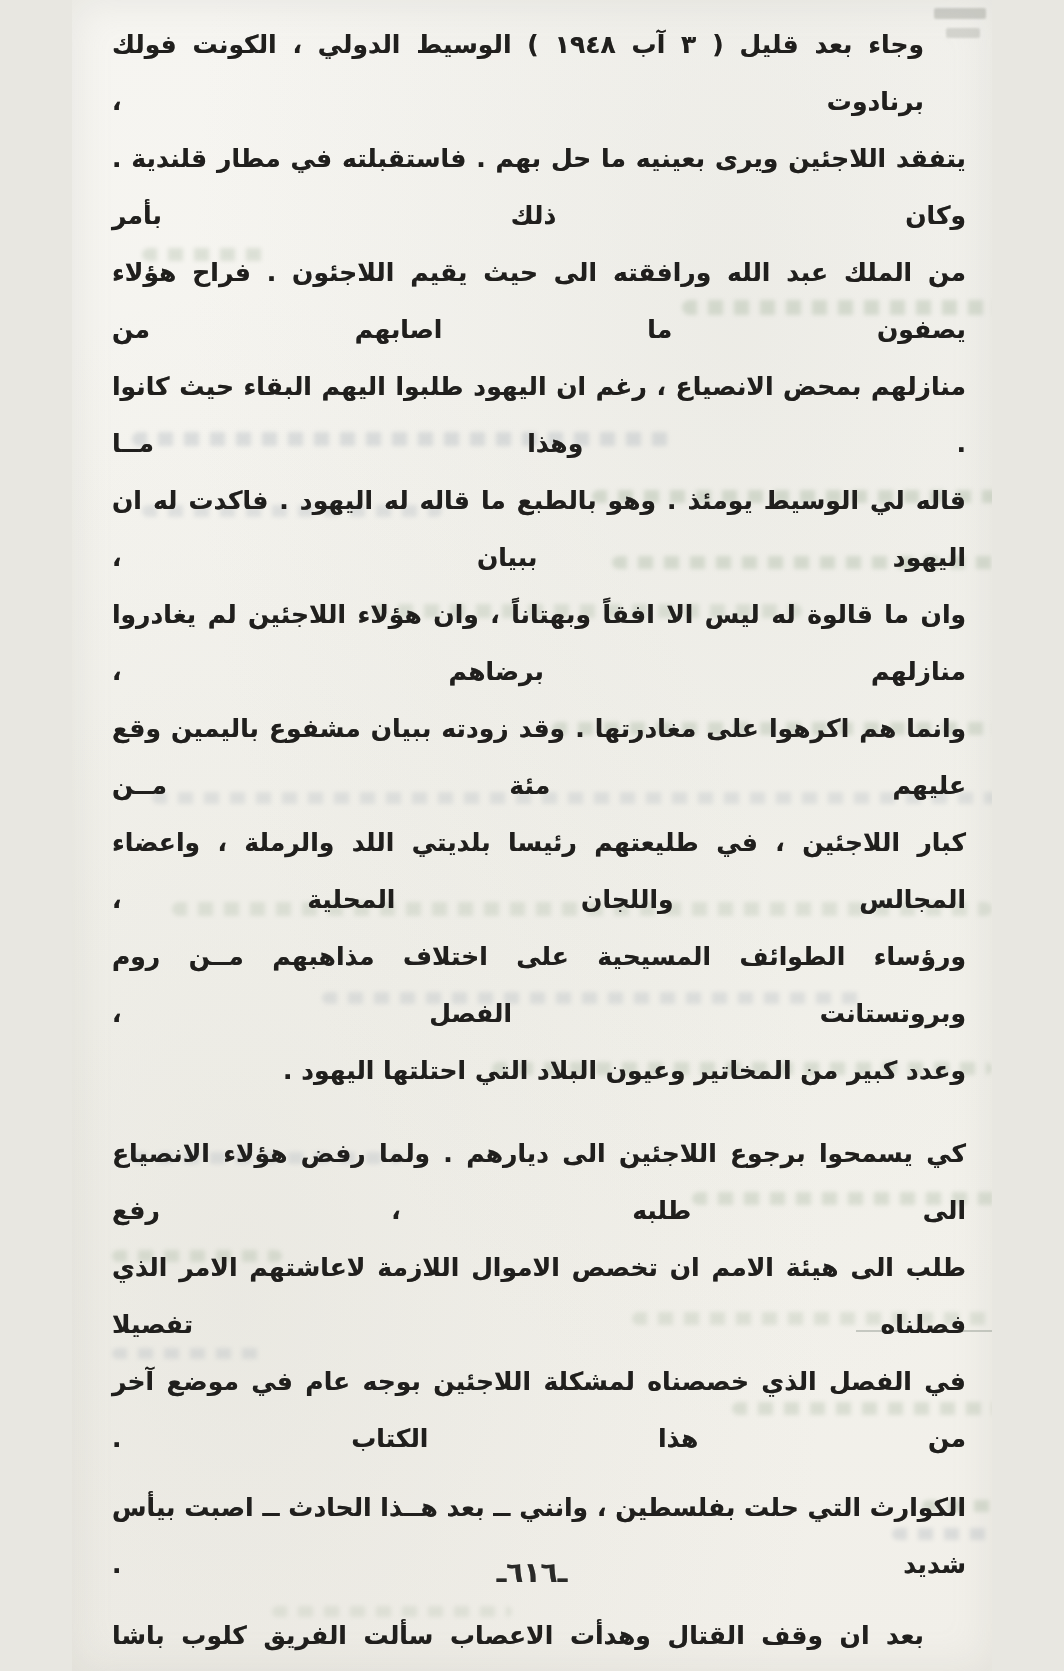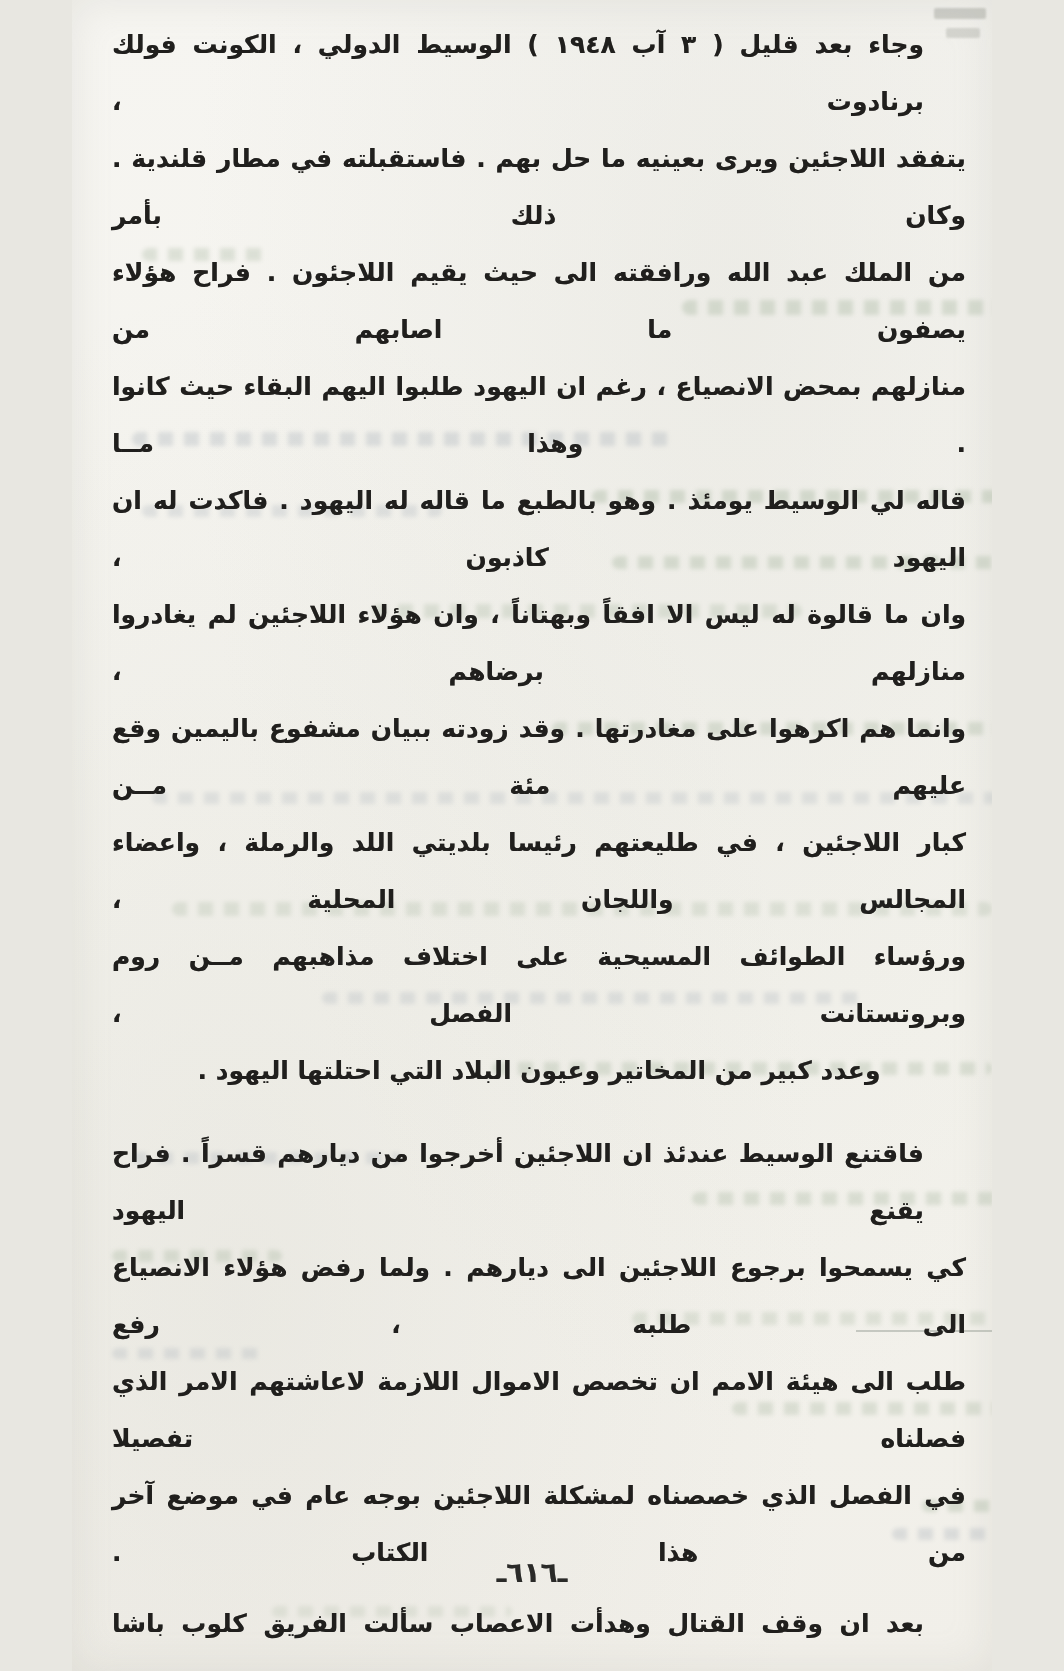--- a/index.html
+++ b/index.html
@@ -35,21 +35,21 @@
   
   .text-col{
     position:absolute;top:16px;right:26px;left:40px;
     direction:rtl;
     color:#201f1d;
   }
   .line{
     font-size:25px;
     font-weight:700;
     line-height:57px;
-    text-align:center;
+    text-align:right;
     letter-spacing:.2px;
     text-shadow:0 0 .4px rgba(30,30,28,.55);
   }
   .j{text-align:justify;text-align-last:justify;}
   .ind{padding-right:42px;}
   .m26{margin-top:26px;}
   .m12{margin-top:12px;}
   .m14{margin-top:14px;}
   .pagenum{
     position:absolute;top:1556px;left:0;right:0;
@@ -91,36 +91,36 @@
   <div class="corner" style="right:6px;top:8px;width:52px;height:11px;opacity:.28"></div>
   <div class="corner" style="right:12px;top:28px;width:34px;height:10px;opacity:.22"></div>
 
   <div class="text-col">
 
     <div class="para">
       <div class="line j ind">وجاء بعد قليل ( ٣ آب ١٩٤٨ ) الوسيط الدولي ، الكونت فولك برنادوت ،</div>
       <div class="line j">يتفقد اللاجئين ويرى بعينيه ما حل بهم . فاستقبلته في مطار قلندية . وكان ذلك بأمر</div>
       <div class="line j">من الملك عبد الله ورافقته الى حيث يقيم اللاجئون . فراح هؤلاء يصفون ما اصابهم من</div>
       <div class="line j">منازلهم بمحض الانصياع ، رغم ان اليهود طلبوا اليهم البقاء حيث كانوا . وهذا مــا</div>
-      <div class="line j">قاله لي الوسيط يومئذ . وهو بالطبع ما قاله له اليهود . فاكدت له ان اليهود كاذبون ،</div>
+      <div class="line j">قاله لي الوسيط يومئذ . وهو بالطبع ما قاله له اليهود . فاكدت له ان اليهود ببيان ،</div>
       <div class="line j">وان ما قالوة له ليس الا افقاً وبهتاناً ، وان هؤلاء اللاجئين لم يغادروا منازلهم برضاهم ،</div>
       <div class="line j">وانما هم اكرهوا على مغادرتها . وقد زودته ببيان مشفوع باليمين وقع عليهم مئة مــن</div>
       <div class="line j">كبار اللاجئين ، في طليعتهم رئيسا بلديتي اللد والرملة ، واعضاء المجالس واللجان المحلية ،</div>
       <div class="line j">ورؤساء الطوائف المسيحية على اختلاف مذاهبهم مــن روم وبروتستانت الفصل ،</div>
       <div class="line">وعدد كبير من المخاتير وعيون البلاد التي احتلتها اليهود .</div>
     </div>
 
     <div class="para m26">
-      <div class="line j ind">فاقتنع الوسيط عندئذ ان اللاجئين أخرجوا من ديارهم قسراً . فراح يقنع اليهود</div>
       <div class="line j">كي يسمحوا برجوع اللاجئين الى ديارهم . ولما رفض هؤلاء الانصياع الى طلبه ، رفع</div>
       <div class="line j">طلب الى هيئة الامم ان تخصص الاموال اللازمة لاعاشتهم الامر الذي فصلناه تفصيلا</div>
       <div class="line j">في الفصل الذي خصصناه لمشكلة اللاجئين بوجه عام في موضع آخر من هذا الكتاب .</div>
     </div>
 
     <div class="para m12">
+      <div class="line j">الكوارث التي حلت بفلسطين ، وانني ــ بعد هــذا الحادث ــ اصبت بيأس شديد .</div>
     </div>
 
     <div class="para m14">
       <div class="line j ind">بعد ان وقف القتال وهدأت الاعصاب سألت الفريق كلوب باشا بوصفه رئيس</div>
 
     </div>
 
   </div>
 
   <div class="pagenum">ـ٦١٦ـ</div>

